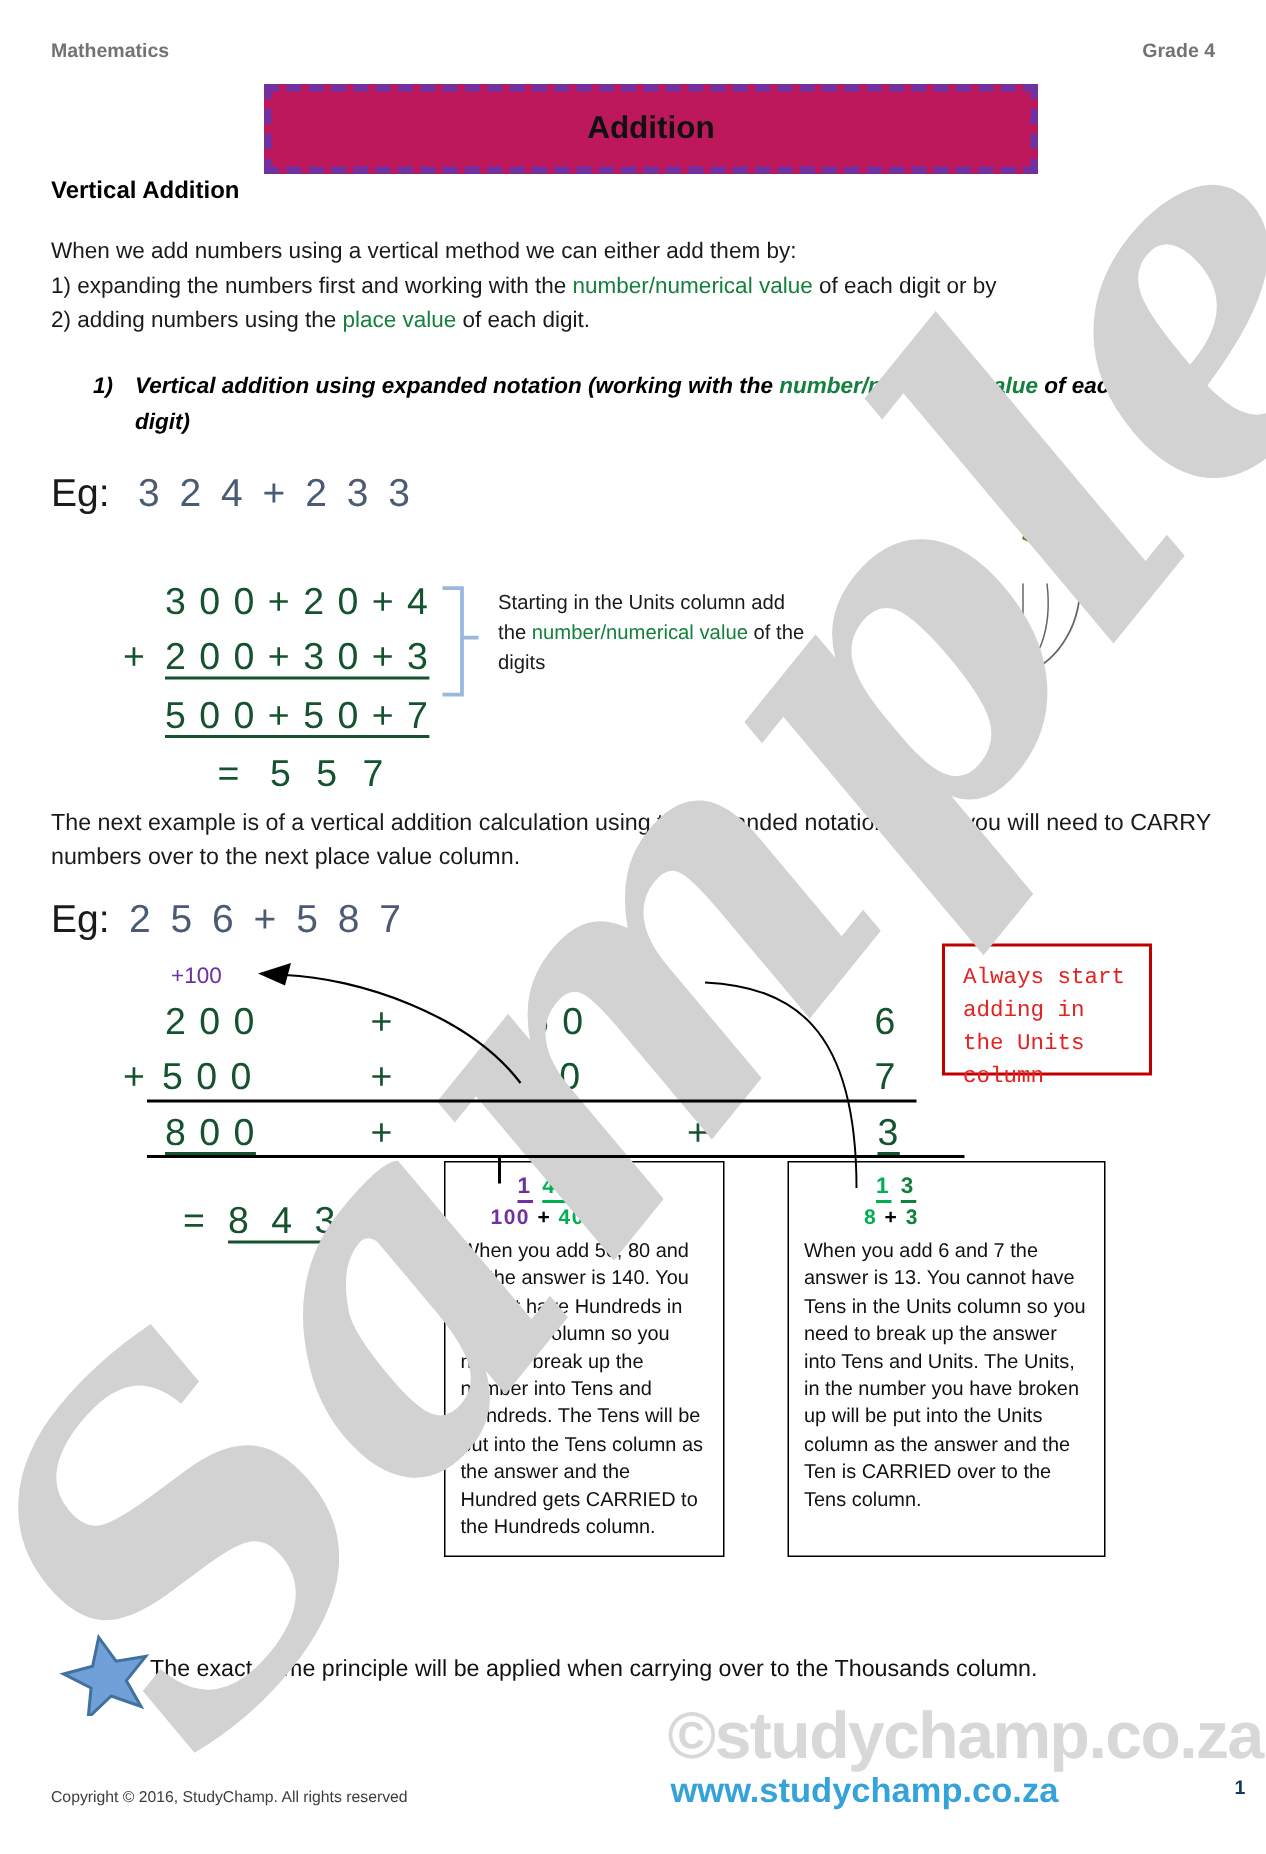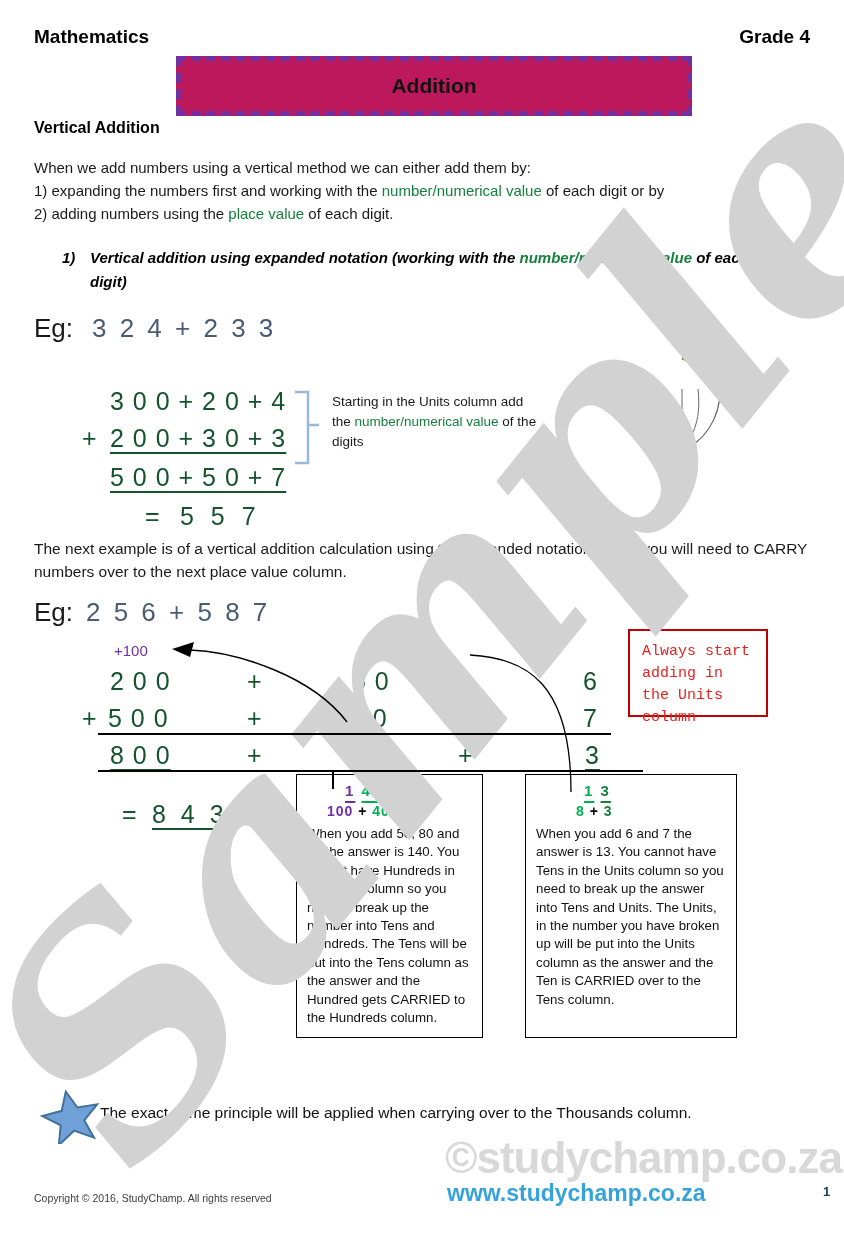--- a/index.html
+++ b/index.html
@@ -1,19 +1,19 @@
 <!DOCTYPE html>
 <html><head>
 <meta charset="utf-8">
 <style>
   html,body{margin:0;padding:0;background:#888;}
   .page{position:relative;width:844px;height:1236px;background:#ffffff;overflow:hidden;
         font-family:"Liberation Sans",sans-serif;color:#000;}
   .abs{position:absolute;}
-  .hdr{font-size:19px;font-weight:bold;color:#000000;}
+  .hdr{font-size:13px;font-weight:bold;color:#737373;}
   .title-box{left:176px;top:56px;width:506px;height:50px;border:5px dashed #7030a0;
              display:flex;align-items:center;justify-content:center;background:#be185d;}
   .title-text{font-size:21px;font-weight:bold;color:#111;}
   .h2{font-size:16px;font-weight:bold;color:#000;}
   .body-txt{font-size:15px;line-height:23px;color:#1a1a1a;}
   .red{color:#15803d;}
   .grn{color:#00b050;}
   .pur{color:#7030a0;}
   .meth{font-size:15px;font-weight:bold;font-style:italic;line-height:24px;}
   .eg-label{font-size:26px;color:#1a1a1a;}

